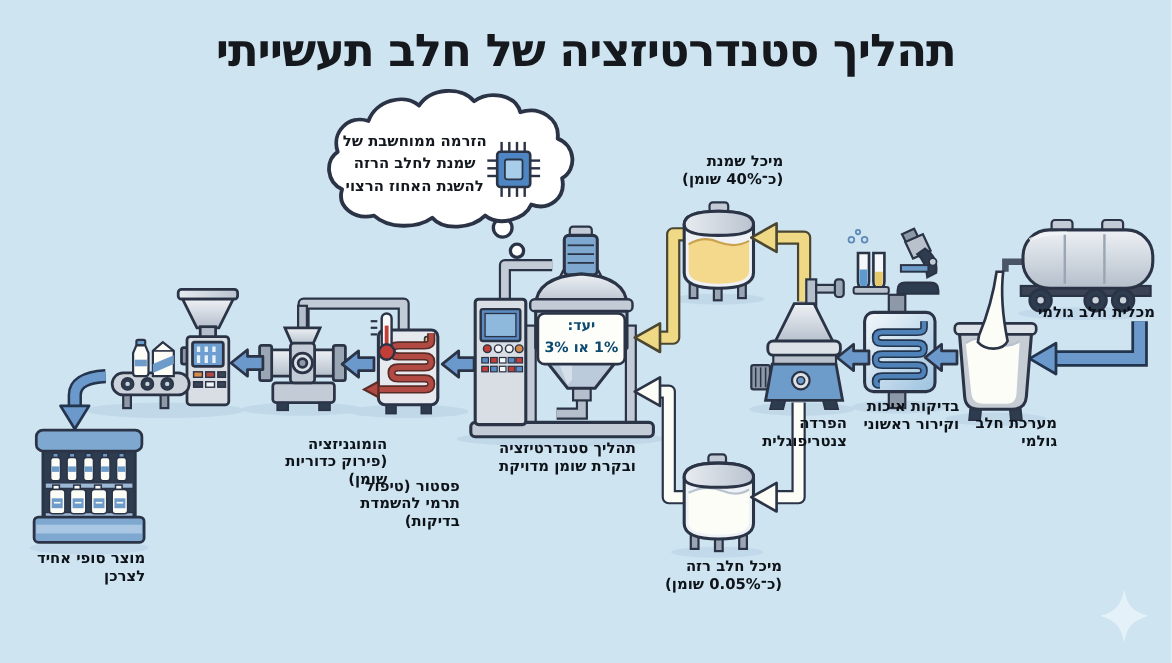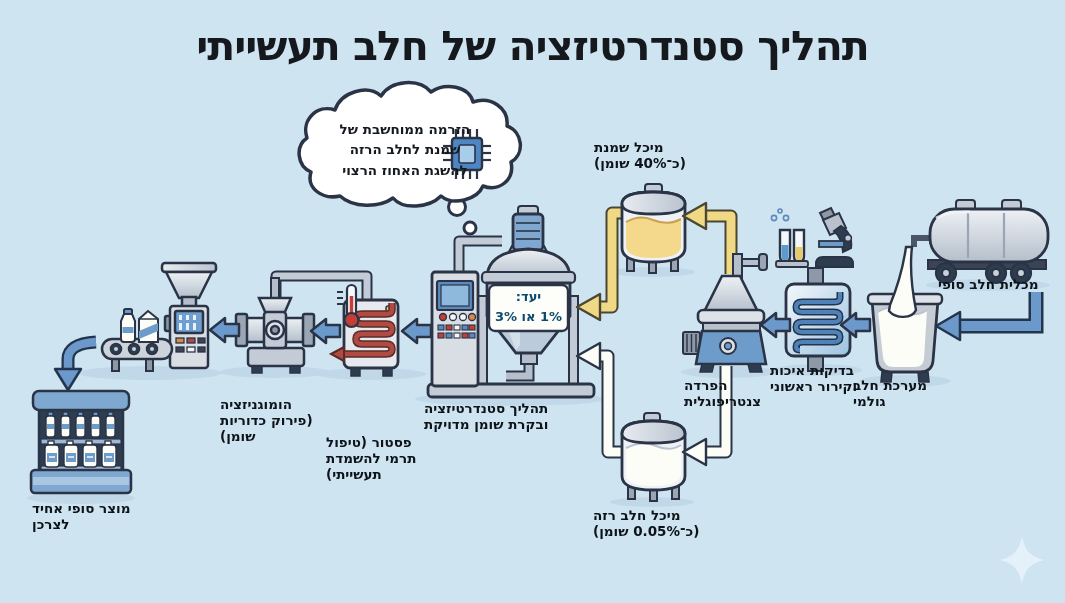--- a/index.html
+++ b/index.html
@@ -1,21 +1,21 @@
 <!DOCTYPE html>
 <html lang="he"><head>
 <meta charset="utf-8">
 <style>
   html,body{margin:0;padding:0;}
   #canvas{position:relative;width:1065px;height:603px;background:#cfe4f1;overflow:hidden;
           font-family:"DejaVu Sans",sans-serif;}
   #canvas svg{position:absolute;left:0;top:0;}
   .title{position:absolute;left:0;top:22px;width:1065px;text-align:center;direction:rtl;
          font-size:41px;font-weight:bold;color:#15181d;letter-spacing:-1px;}
-  .lbl{position:absolute;direction:rtl;text-align:left;font-size:13.5px;font-weight:bold;
+  .lbl{position:absolute;direction:rtl;text-align:right;font-size:13.5px;font-weight:bold;
        color:#0e1319;line-height:1.2;}
   .lbl span{display:block;}
   .cloud-text{position:absolute;direction:rtl;text-align:center;font-size:13.5px;font-weight:bold;
        color:#14191f;line-height:1.5;}
   .cloud-text span{display:block;}
   .target{position:absolute;direction:rtl;text-align:center;font-size:13px;font-weight:bold;
        color:#0c4a6e;line-height:1.55;}
   .target span{display:block;}
 </style>
 </head>
@@ -426,33 +426,33 @@
       <rect x="452" y="138" width="30" height="32" rx="3" fill="#4d86c2" stroke="#2b3446" stroke-width="2.4"></rect>
       <rect x="459" y="145" width="16" height="18" rx="2" fill="#a8cdea" stroke="#2b3446" stroke-width="1.6"></rect>
     </g>
   </g>
 
   <path d="M1022,536 C1025,551 1030,556 1044,560 C1030,564 1025,569 1022,584 C1019,569 1014,564 1000,560 C1014,556 1019,551 1022,536 Z" fill="#e9f3fa" opacity="0.85"></path>
 </svg>
 
 <div class="title">תהליך סטנדרטיזציה של חלב תעשייתי</div>
 
-<div class="cloud-text" style="left:306px;top:119px;width:142px;margin-left:28px;">
+<div class="cloud-text" style="left:306px;top:119px;width:142px;">
   <span>הזרמה ממוחשבת של</span>
   <span>שמנת לחלב הרזה</span>
   <span>להשגת האחוז הרצוי</span>
 </div>
 
 <div class="target" style="left:489px;top:287px;width:79px;">
   <span>יעד:</span>
   <span>1% או 3%</span>
 </div>
 
 <div class="lbl" style="left:938px;top:276px;width:112px;">
-  <span>מכלית חלב סופי</span>
+  <span>מכלית חלב גולמי</span>
 </div>
 
 <div class="lbl" style="left:853px;top:377px;width:108px;">
   <span>מערכת חלב גולמי</span>
 </div>
 
 <div class="lbl" style="left:684px;top:377px;width:86px;">
   <span>הפרדה</span>
   <span>צנטריפוגלית</span>
 </div>
@@ -473,21 +473,21 @@
 </div>
 
 <div class="lbl" style="left:424px;top:400px;width:154px;">
   <span>תהליך סטנדרטיזציה</span>
   <span>ובקרת שומן מדויקת</span>
 </div>
 
 <div class="lbl" style="left:326px;top:394px;width:92px;margin-top:40px;">
   <span>פסטור (טיפול</span>
   <span>תרמי להשמדת</span>
-  <span>תעשייתי)</span>
+  <span>בדיקות)</span>
 </div>
 
 <div class="lbl" style="left:220px;top:396px;width:132px;">
   <span>הומוגניזציה</span>
   <span>(פירוק כדוריות שומן)</span>
 </div>
 
 <div class="lbl" style="left:32px;top:500px;width:100px;">
   <span>מוצר סופי אחיד</span>
   <span>לצרכן</span>

